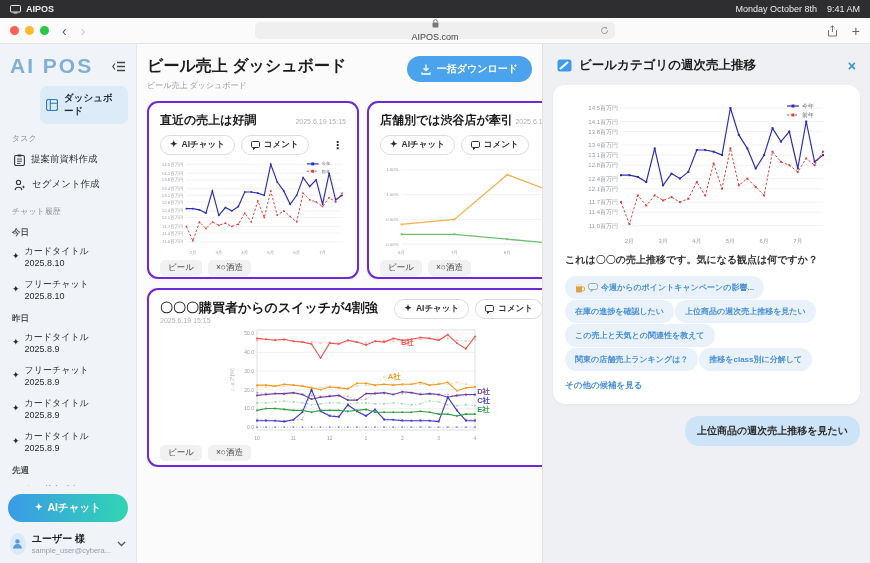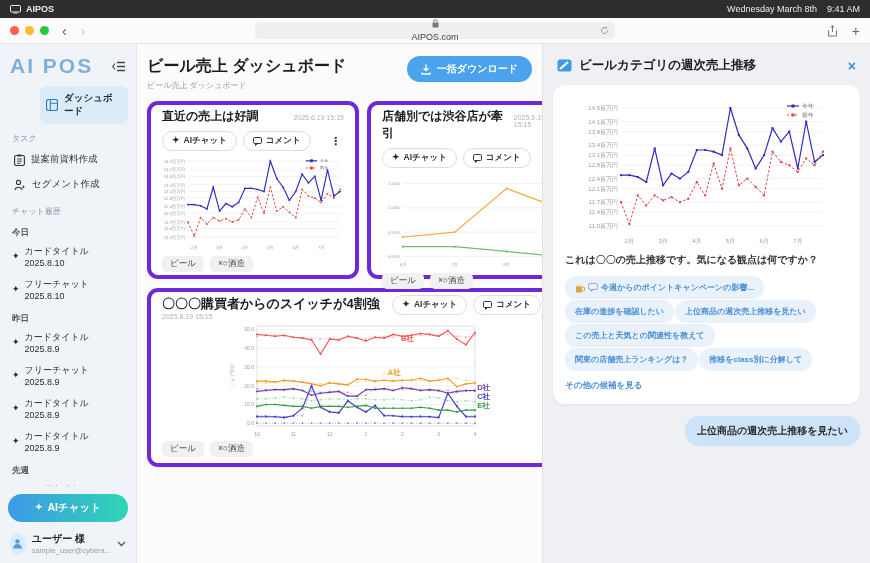--- a/index.html
+++ b/index.html
@@ -54,21 +54,21 @@
   .user-caret { margin-left:auto; color:#555; }
 
   
   .main { flex:1; background:#fbfbfc; padding:12px 10px 0 10px; overflow:hidden; }
   .main-header { display:flex; align-items:flex-start; }
   .page-title { font-size:16px; font-weight:bold; color:#1c1c1c; }
   .page-subtitle { font-size:8px; color:#9aa0a6; margin-top:3px; }
   .dl-btn { margin-left:auto; background:#4aa3ec; color:#fff; border:none; border-radius:14px;
     height:26px; padding:0 14px; font-size:10px; font-weight:bold; display:flex; align-items:center; gap:6px; }
   .cards-row { display:flex; gap:8px; margin-top:10px; }
-  .card { background:#fff; border:4px solid #6d28d9; border-radius:11px; padding:3px 11px;
+  .card { background:#fff; border:2px solid #6d28d9; border-radius:11px; padding:9px 11px;
     box-shadow:0 1px 3px rgba(0,0,0,.04); }
   .card.small { width:212px; height:178px; }
   .card.wide { width:432px; height:179px; margin-top:9px; }
   .card-title-row { display:flex; align-items:baseline; }
   .card-title { font-size:12px; font-weight:bold; color:#1c1c1c; }
   .card-date { margin-left:auto; font-size:7px; color:#b0b0b0; }
   .pill-row { display:flex; align-items:center; gap:6px; margin-top:6px; }
   .pill-btn { border:1px solid #ddd; background:#fff; border-radius:12px; padding:3px 9px;
     font-size:8.5px; font-weight:bold; color:#333; display:flex; align-items:center; gap:4px; }
   .kebab { margin-left:auto; color:#333; font-size:11px; font-weight:bold; padding:0 3px; }
@@ -103,21 +103,21 @@
 
 <div class="screen">
 
   <div class="menubar">
     <svg class="icn" width="11" height="9" viewBox="0 0 11 9">
         <rect x="0.5" y="0.5" width="10" height="6.5" rx="1" fill="none" stroke="#ececec"></rect>
         <rect x="3.5" y="7.5" width="4" height="1" fill="#ececec"></rect>
       </svg>
     <span class="app">AIPOS</span>
     <span class="right">
-      <span>Wednesday March 8th</span>
+      <span>Monday October 8th</span>
       <span>9:41 AM</span>
     </span>
   </div>
 
   <div class="browser">
     <span class="dot r"></span>
     <span class="dot y"></span>
     <span class="dot g"></span>
     <span class="navbtn">‹</span>
     <span class="navbtn fwd">›</span>

